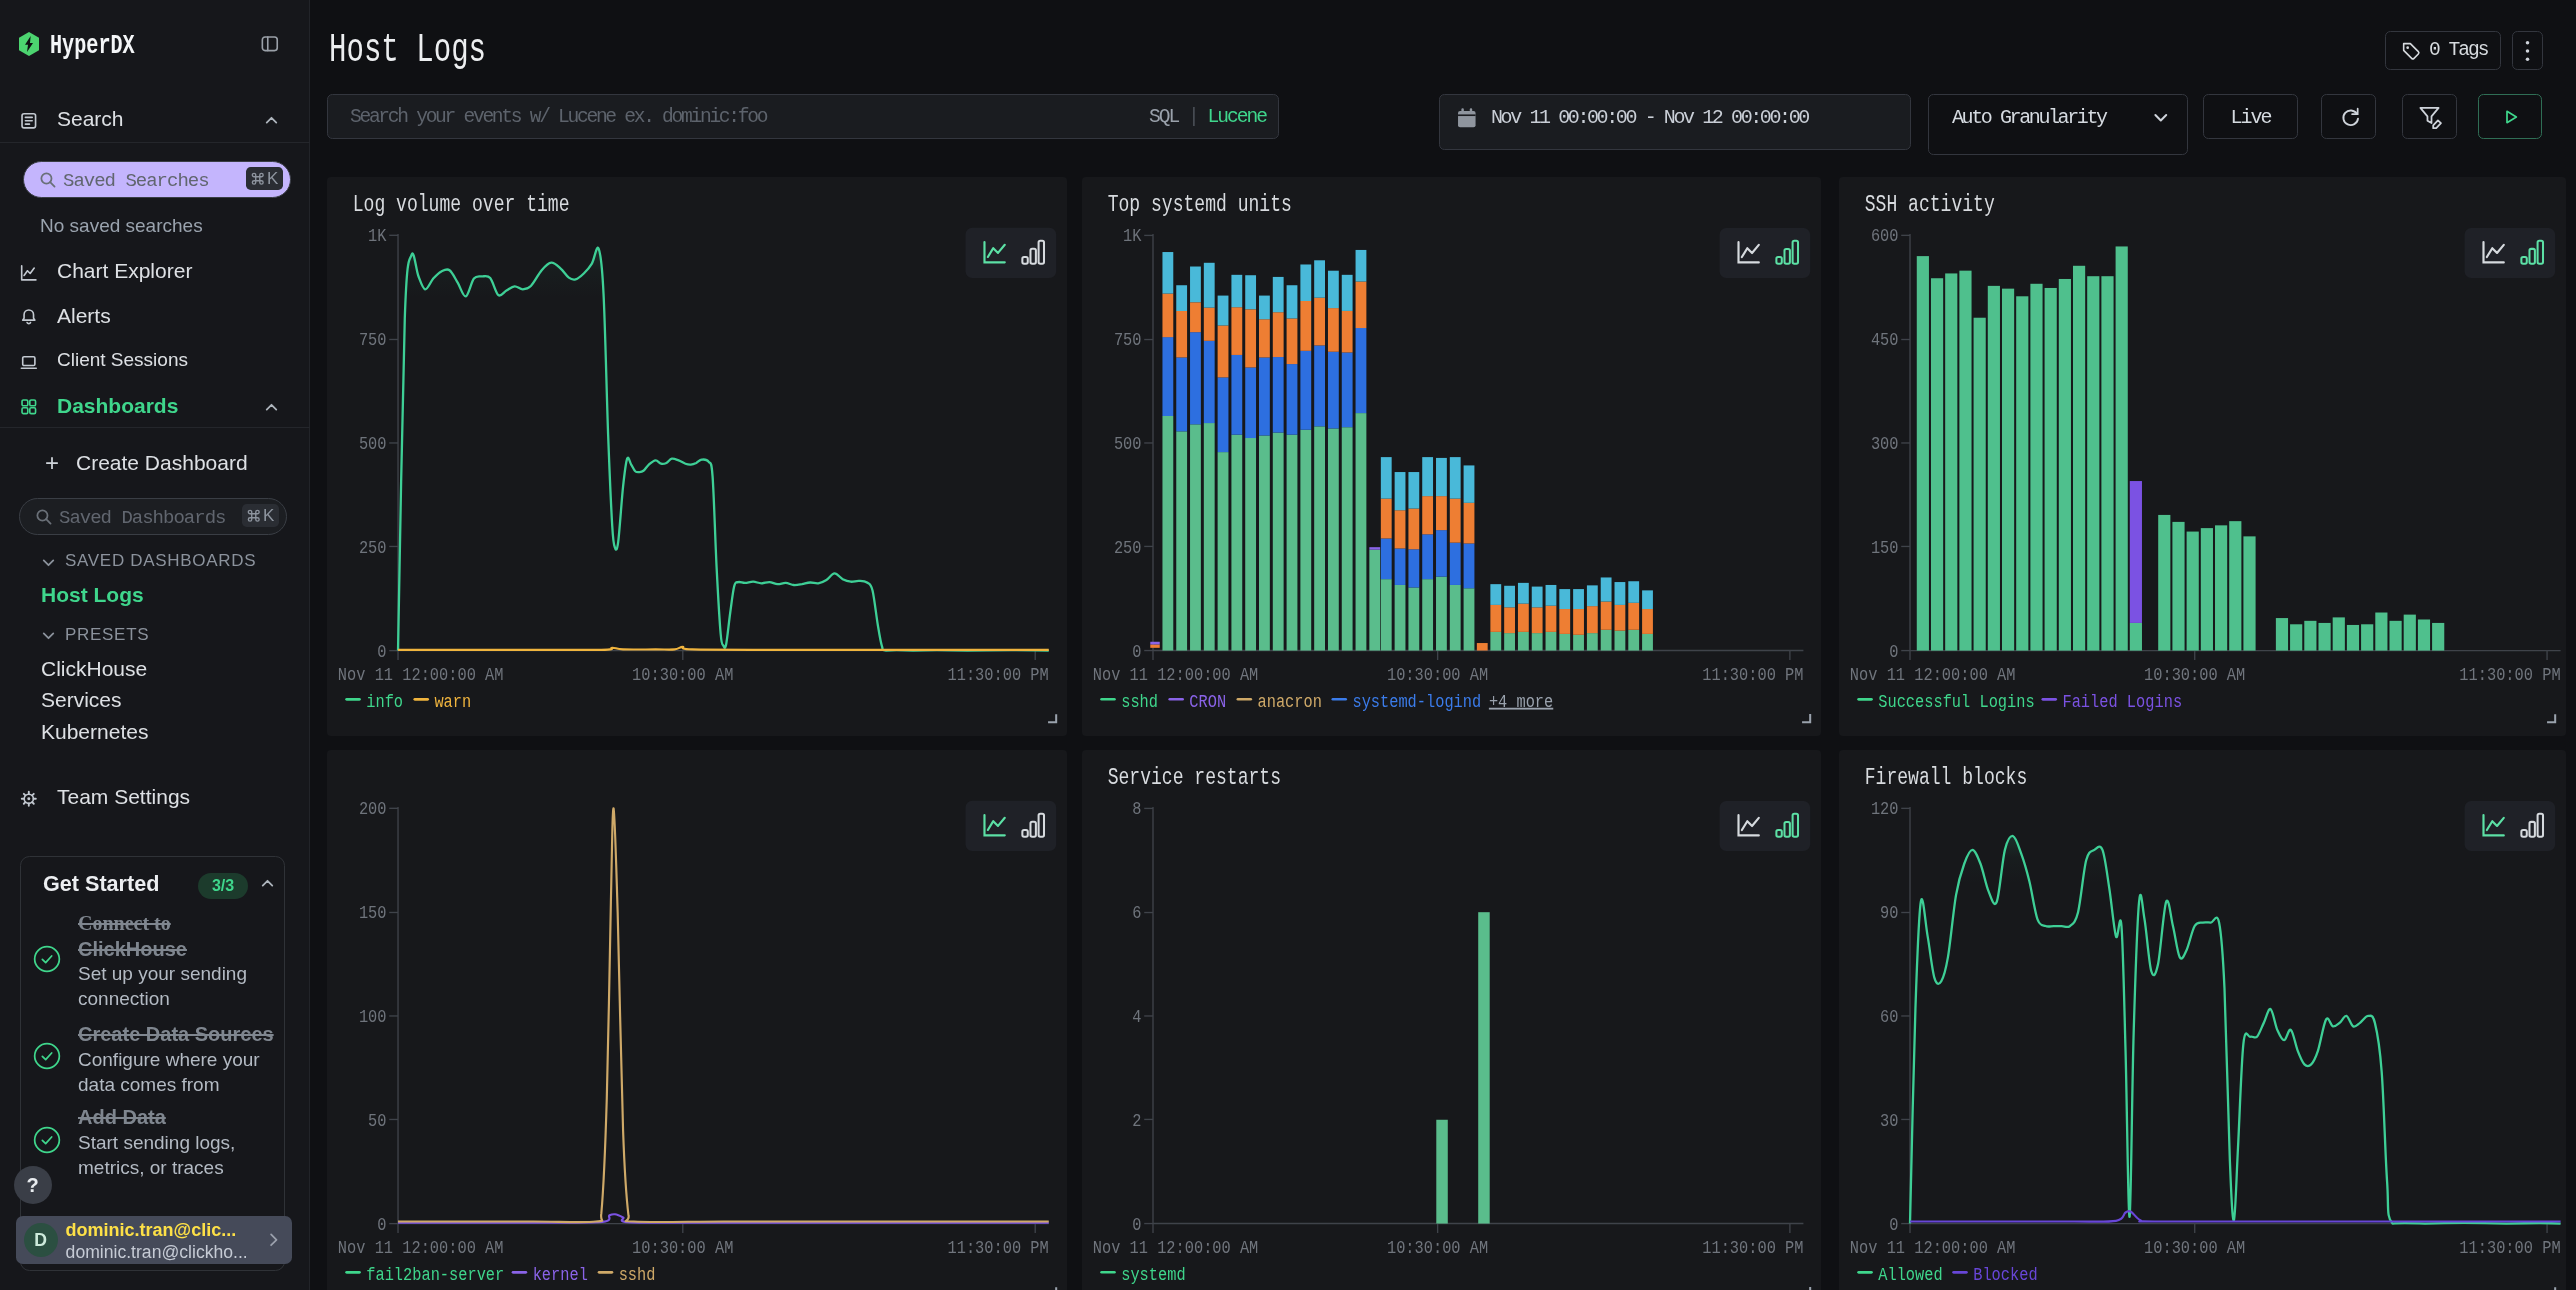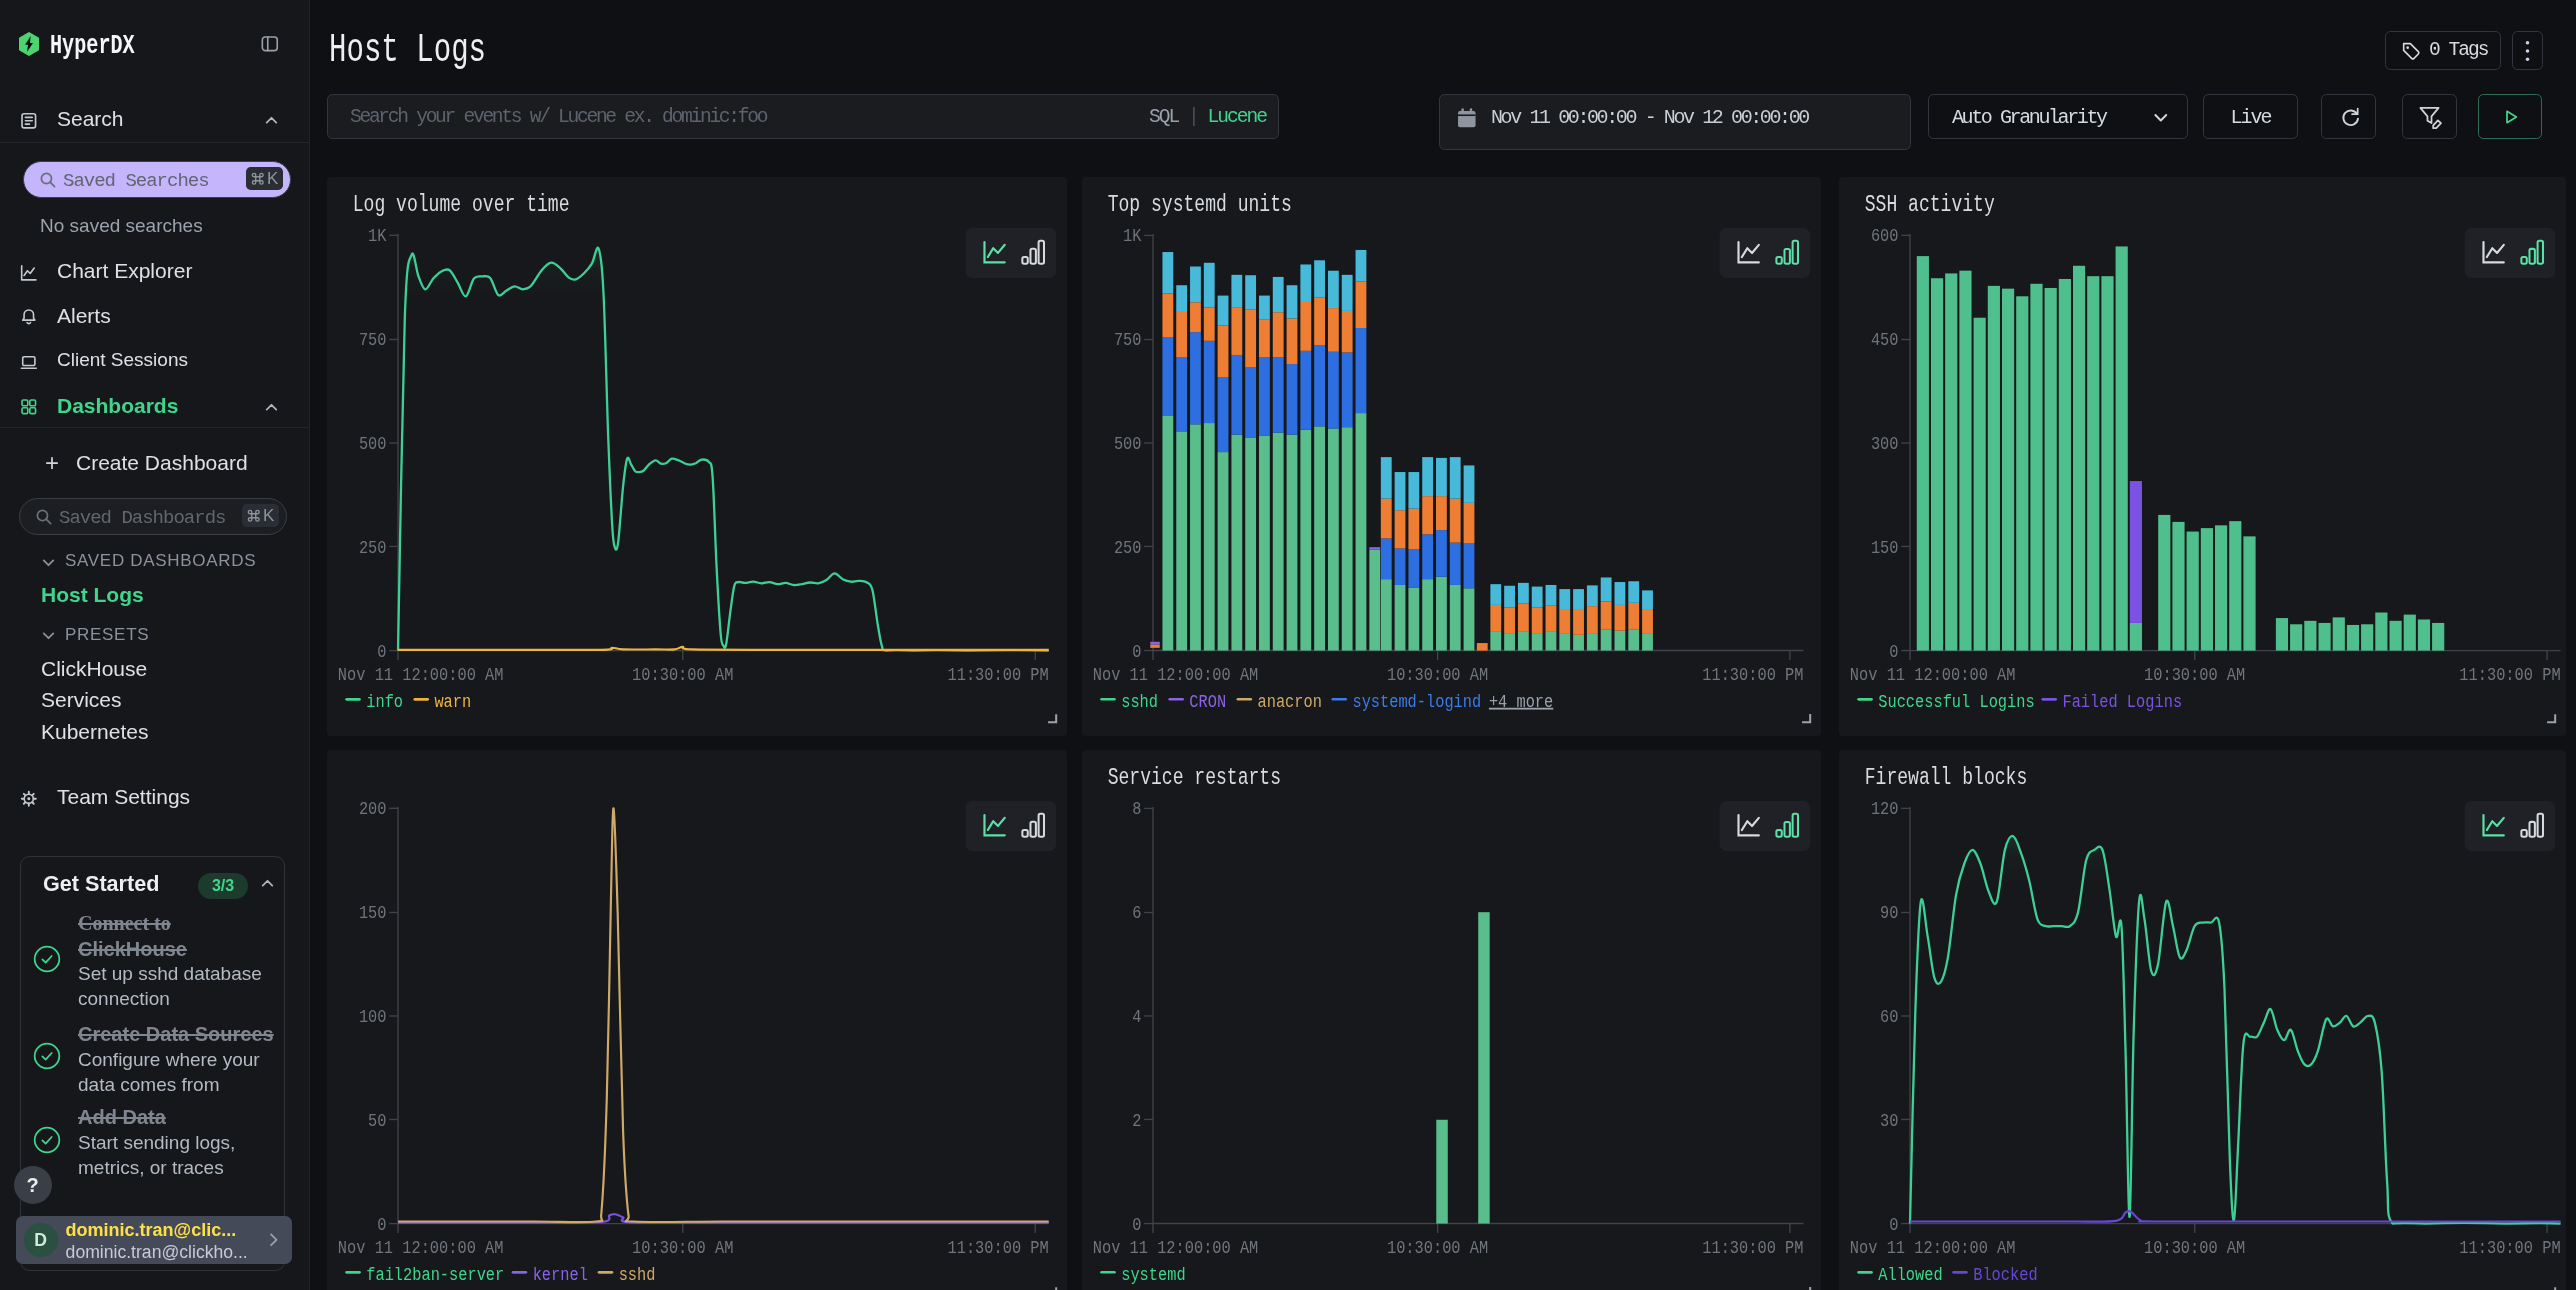--- a/index.html
+++ b/index.html
@@ -105,21 +105,21 @@
  <div style="position:absolute;left:198px;top:873px;width:50px;height:26px;background:#1c3b2c;border-radius:13px;text-align:center;line-height:26px;font-family:'Liberation Sans';font-size:16px;font-weight:700;color:#3fd68c">3/3</div>
  <svg style="position:absolute;left:260px;top:876px" width="15" height="15" viewBox="0 0 22 22" fill="none" stroke="#aeb5bd" stroke-width="2.6" stroke-linecap="round" stroke-linejoin="round">
       <path d="M4,14 l7,-7 l7,7"></path>
     </svg>
  <div style="position:absolute;left:33px;top:945px"><svg width="28" height="28" viewBox="0 0 42 42" fill="none">
         <circle cx="21" cy="21" r="18.5" stroke="#3fd68c" stroke-width="2.6"></circle>
         <path d="M14,21.5 l5,5 l9,-10" stroke="#3fd68c" stroke-width="2.6" fill="none" stroke-linecap="round" stroke-linejoin="round"></path>
       </svg></div>
     <div style="position:absolute;left:78px;top:912px;font-family:Liberation Serif, serif;font-size:20px;font-weight:700;color:#7f868f;text-decoration:line-through">Connect to</div>
     <div style="position:absolute;left:78px;top:938px;font-family:'Liberation Sans';font-size:20px;font-weight:700;color:#7f868f;text-decoration:line-through">ClickHouse</div>
-    <div style="position:absolute;left:78px;top:963px;font-family:'Liberation Sans';font-size:19px;color:#b3bac3">Set up sshd database</div>
+    <div style="position:absolute;left:78px;top:963px;font-family:'Liberation Sans';font-size:19px;color:#b3bac3">Set up your sending</div>
     <div style="position:absolute;left:78px;top:988px;font-family:'Liberation Sans';font-size:19px;color:#b3bac3">connection</div>
  <div style="position:absolute;left:33px;top:1042px"><svg width="28" height="28" viewBox="0 0 42 42" fill="none">
         <circle cx="21" cy="21" r="18.5" stroke="#3fd68c" stroke-width="2.6"></circle>
         <path d="M14,21.5 l5,5 l9,-10" stroke="#3fd68c" stroke-width="2.6" fill="none" stroke-linecap="round" stroke-linejoin="round"></path>
       </svg></div>
     <div style="position:absolute;left:78px;top:1023px;font-family:'Liberation Sans';font-size:20px;font-weight:700;color:#7f868f;text-decoration:line-through">Create Data Sources</div>
     <div style="position:absolute;left:78px;top:1049px;font-family:'Liberation Sans';font-size:19px;color:#b3bac3">Configure where your</div>
     <div style="position:absolute;left:78px;top:1074px;font-family:'Liberation Sans';font-size:19px;color:#b3bac3">data comes from</div>
  <div style="position:absolute;left:33px;top:1126px"><svg width="28" height="28" viewBox="0 0 42 42" fill="none">
         <circle cx="21" cy="21" r="18.5" stroke="#3fd68c" stroke-width="2.6"></circle>
@@ -160,21 +160,21 @@
 </div>
 <div style="position:absolute;left:1439px;top:94px;width:472px;height:56px;border:1.4px solid #33363e;border-radius:5.4px;background:#1a1c20;box-sizing:border-box">
   <svg style="position:absolute;left:15.6px;top:11.5px" width="21.6" height="21.6" viewBox="0 0 32 32" fill="#8f959e">
       <rect x="3" y="6" width="26" height="24" rx="3"></rect>
       <rect x="8" y="2" width="3.6" height="7" rx="1.6"></rect>
       <rect x="20.4" y="2" width="3.6" height="7" rx="1.6"></rect>
       <rect x="3" y="11" width="26" height="2.4" fill="#1b1c20"></rect>
     </svg>
   <span style="position:absolute;left:51px;top:10.8px;font-family:'Liberation Mono';font-size:20px;letter-spacing:-2.4px;color:#c9ced6">Nov 11 00:00:00 - Nov 12 00:00:00</span>
 </div>
-<div style="position:absolute;left:1928px;top:94px;width:260px;height:45px;border:1.4px solid #33363e;border-radius:5.4px;box-sizing:border-box">
+<div style="position:absolute;left:1928px;top:94px;width:260px;height:61px;border:1.4px solid #33363e;border-radius:5.4px;box-sizing:border-box">
     <span style="position:absolute;left:23px;top:10.8px;font-family:'Liberation Mono';font-size:20px;letter-spacing:-2.4px;color:#d5dae0">Auto Granularity</span>
     <svg style="position:absolute;right:17.6px;top:14px" width="17.6" height="17.6" viewBox="0 0 26 26" fill="none" stroke="#cfd4db" stroke-width="3" stroke-linecap="round" stroke-linejoin="round">
       <path d="M5,9 l8,8 l8,-8"></path>
     </svg>
   </div>
 <div style="position:absolute;left:2203px;top:94px;width:95px;height:45px;border:1.4px solid #33363e;border-radius:5.4px;box-sizing:border-box">
     <span style="position:absolute;left:0;right:0;top:10.8px;text-align:center;font-family:'Liberation Mono';font-size:20px;letter-spacing:-2px;color:#d5dae0">Live</span>
   </div>
 <div style="position:absolute;left:2321px;top:94px;width:55px;height:45px;border:1.4px solid #33363e;border-radius:5.4px;box-sizing:border-box">
     <svg style="position:absolute;left:15.6px;top:10px" width="24" height="24" viewBox="0 0 36 36" fill="none" stroke="#cfd4db" stroke-width="2.8" stroke-linecap="round">

